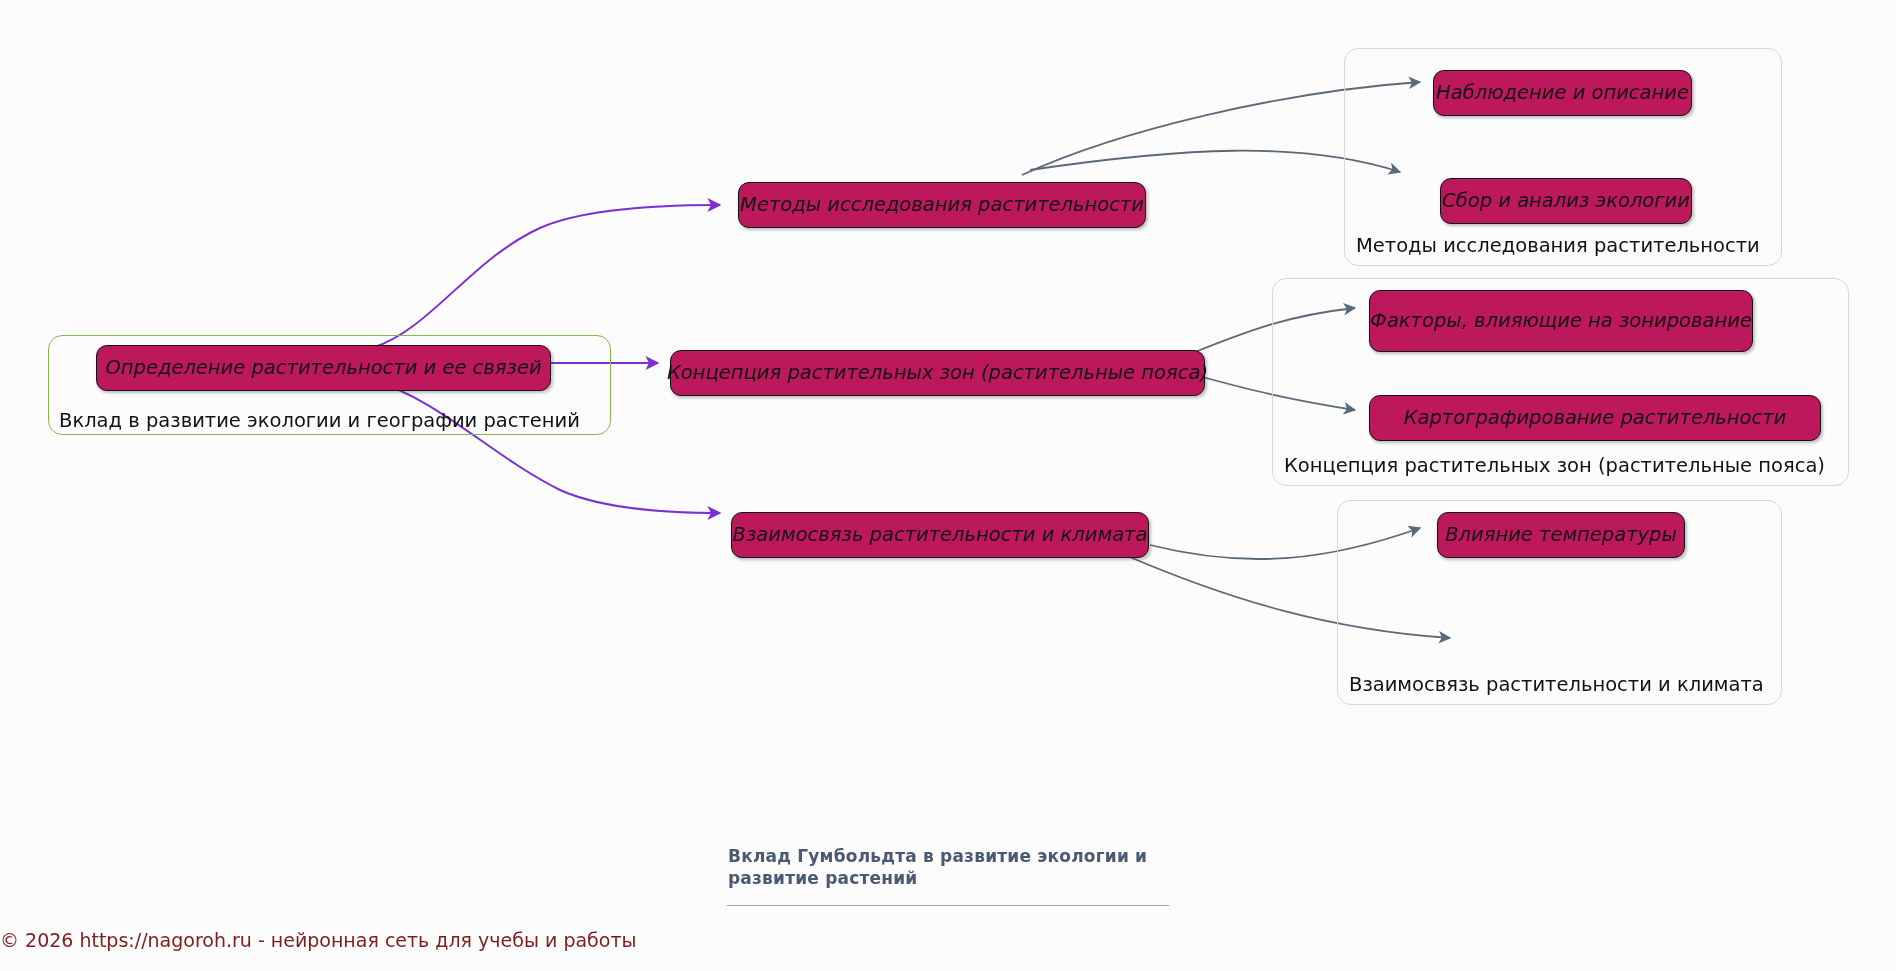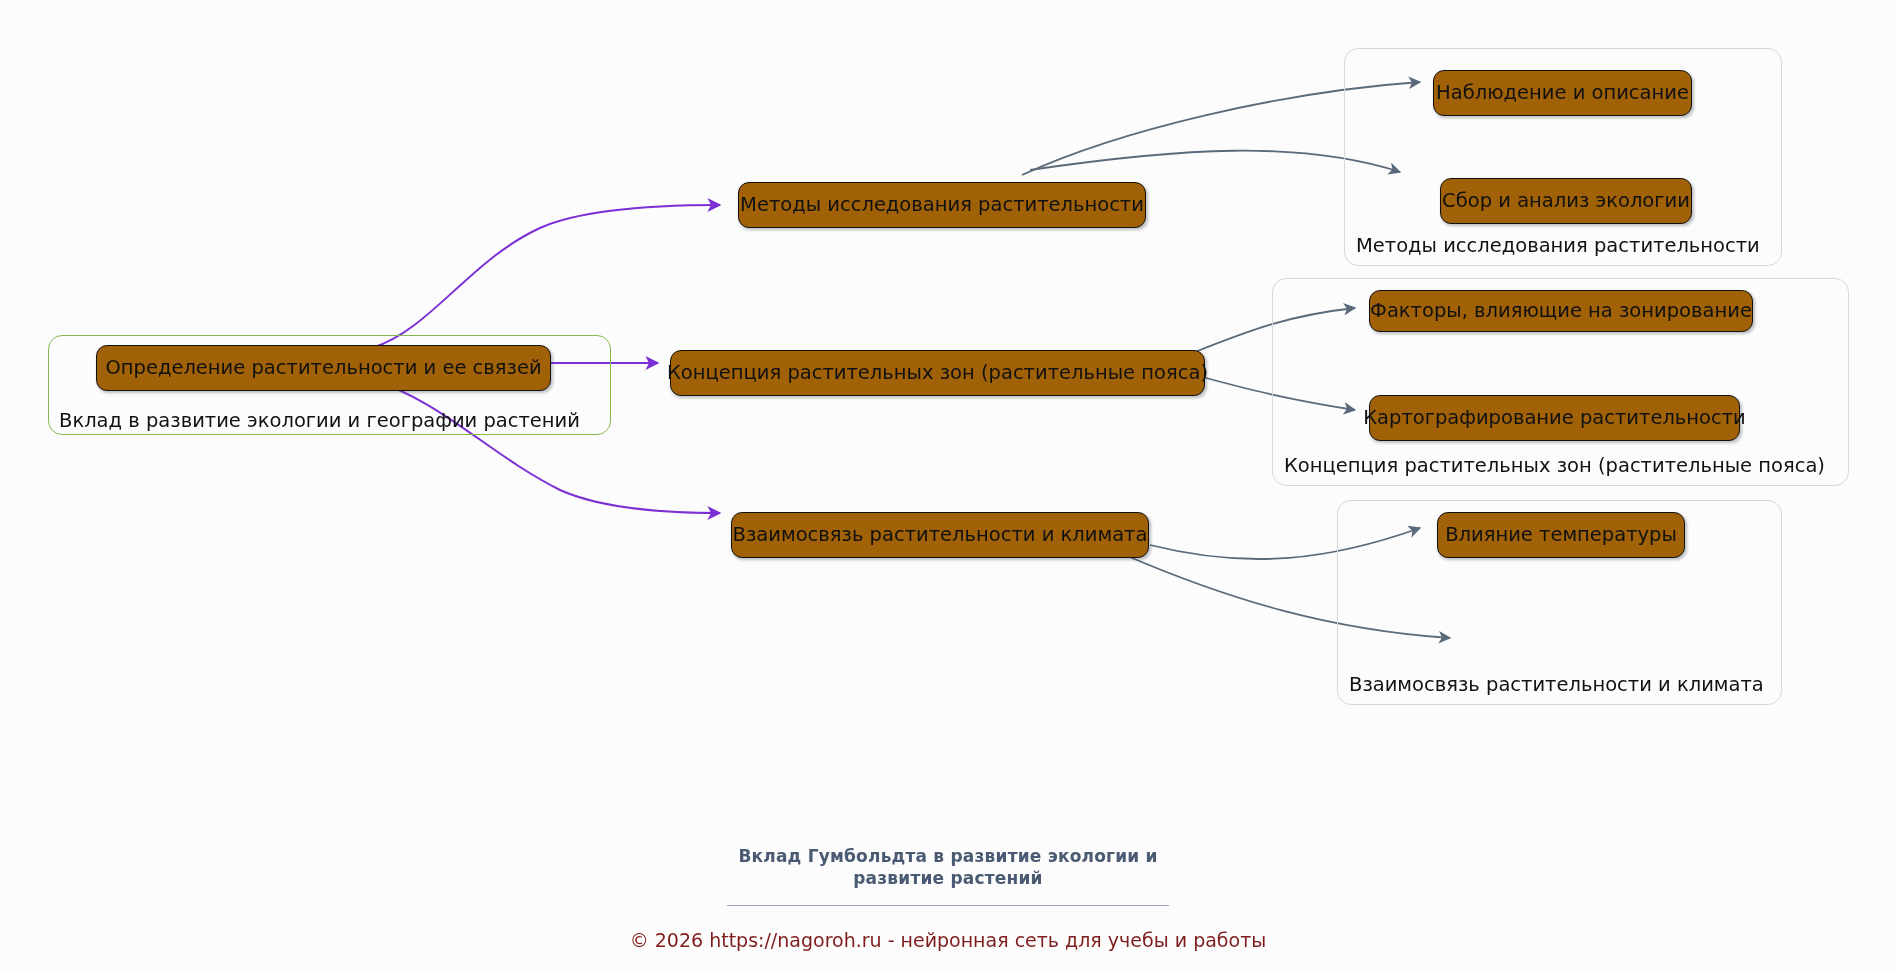--- a/index.html
+++ b/index.html
@@ -55,43 +55,44 @@
   }
   .cluster.root-cluster > .cluster-label {
     left: 10px;
     bottom: 0;
   }
 
   
   .node {
     position: absolute;
     box-sizing: border-box;
-    background: #a16207;
+    background: #be185d;
     border: 1.5px solid #111111;
     border-radius: 11px;
     display: flex;
     align-items: center;
     justify-content: center;
     box-shadow: 1.5px 2px 3px rgba(40,45,55,0.30);
+    font-style: italic;
   }
   .node-label {
     font-size: 19.5px;
     line-height: 22px;
     color: #111111;
     white-space: nowrap;
     padding: 0 14px;
   }
 
   
   #footer {
     position: absolute;
     left: 0;
     top: 845px;
     width: 1896px;
-    text-align: center;
+    text-align: left;
   }
   #footer-title {
     font-size: 17px;
     font-weight: bold;
     line-height: 22px;
     color: #4a5a72;
     letter-spacing: 0.2px;
     max-width: 440px;
     margin: 0 auto;
   }
@@ -167,25 +168,25 @@
   </div>
 
   <div class="node" style="left:670px; top:350px; width:535px; height:46px;">
     <span class="node-label">Концепция растительных зон (растительные пояса)</span>
   </div>
 
   <div class="cluster" style="left:1272px; top:278px; width:577px; height:208px;">
     <span class="cluster-label">Концепция растительных зон (растительные пояса)</span>
   </div>
 
-  <div class="node" style="left:1369px; top:290px; width:384px; height:42px;">
+  <div class="node" style="left:1369px; top:290px; width:384px; height:62px;">
     <span class="node-label">Факторы, влияющие на зонирование</span>
   </div>
 
-  <div class="node" style="left:1369px; top:395px; width:371px; height:46px;">
+  <div class="node" style="left:1369px; top:395px; width:452px; height:46px;">
     <span class="node-label">Картографирование растительности</span>
   </div>
 
   <div class="node" style="left:731px; top:512px; width:418px; height:46px;">
     <span class="node-label">Взаимосвязь растительности и климата</span>
   </div>
 
   <div class="cluster" style="left:1337px; top:500px; width:445px; height:205px;">
     <span class="cluster-label">Взаимосвязь растительности и климата</span>
   </div>

